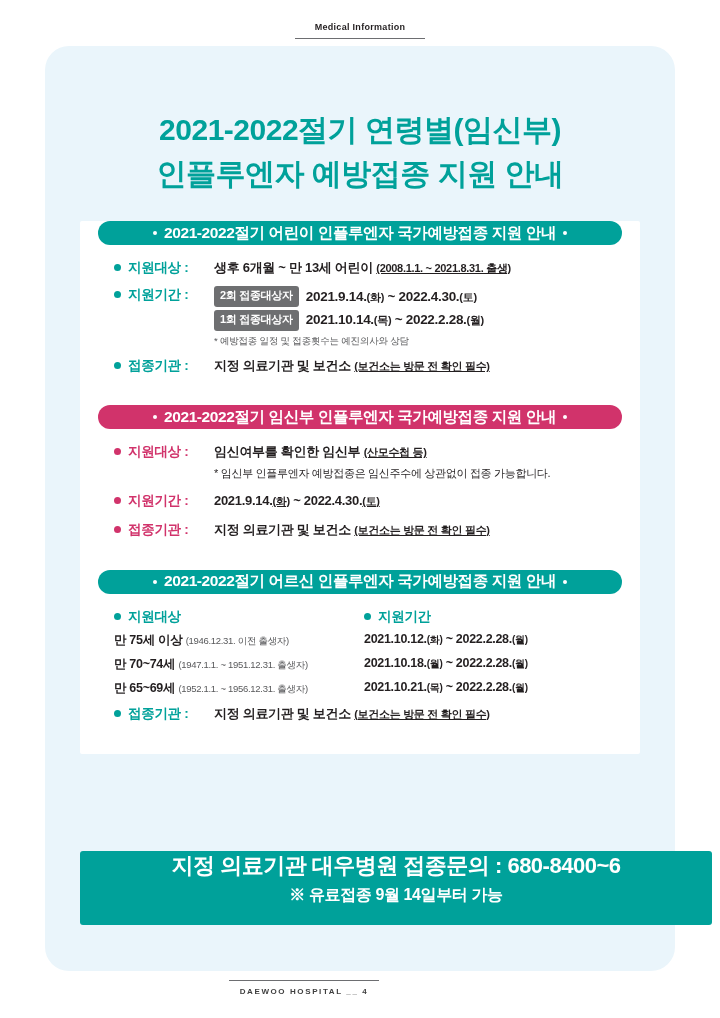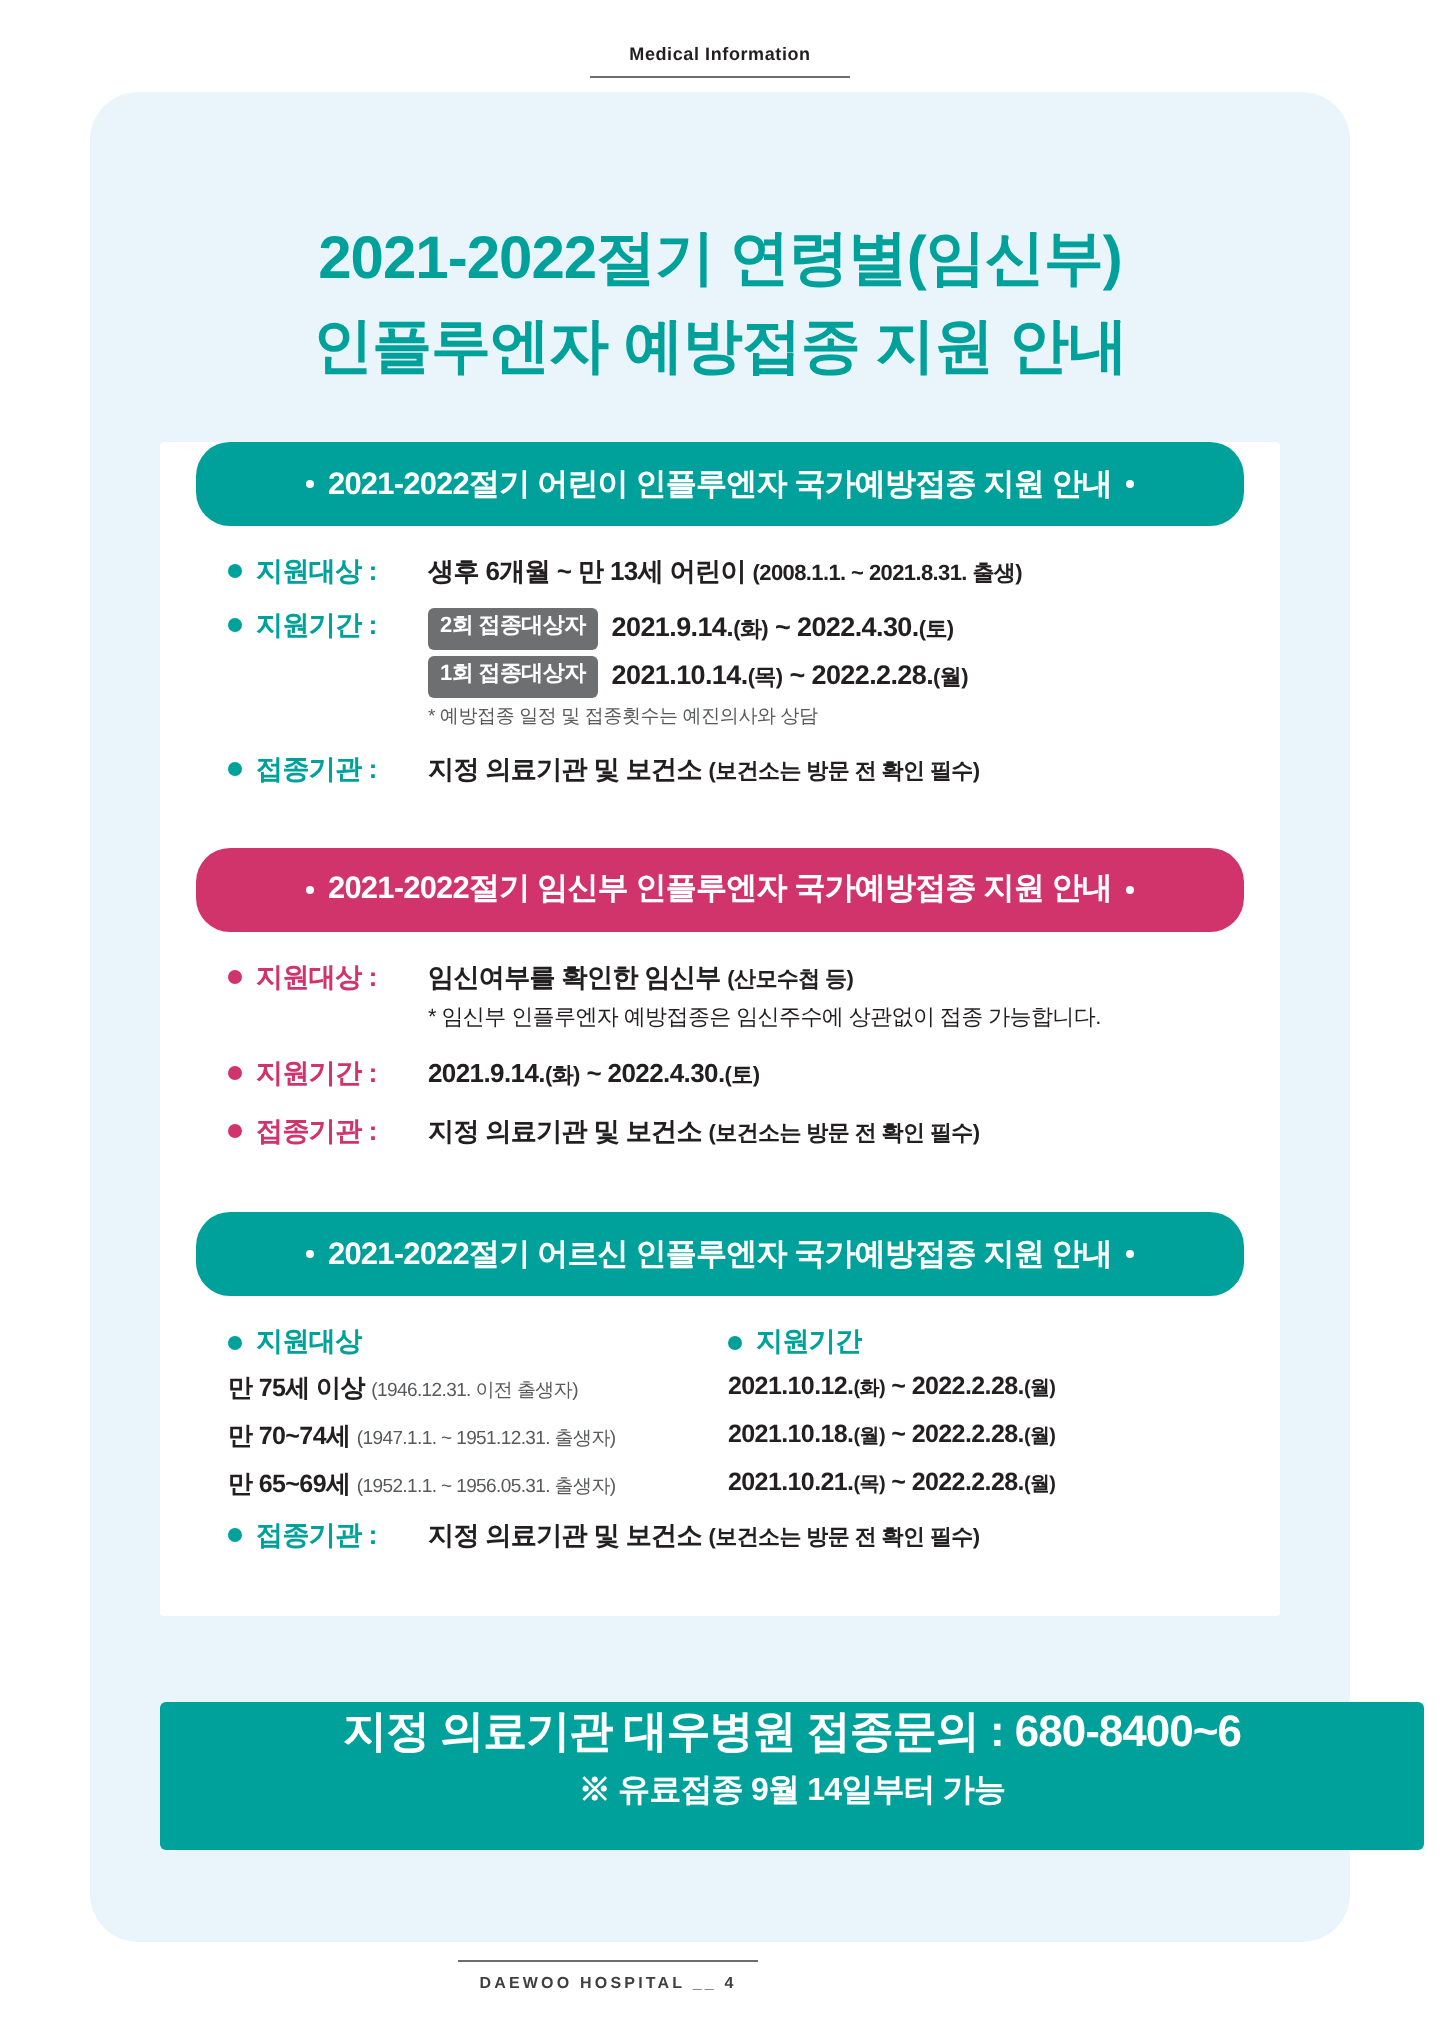--- a/index.html
+++ b/index.html
@@ -87,21 +87,21 @@
     top: 175px;
     width: 560px;
     background: #ffffff;
     padding: 0 0 22px 0;
     border-radius: 2px;
   }
 
   
   .banner {
     margin: 0 18px;
-    height: 42px;
+    height: 24px;
     border-radius: 17px;
     color: #ffffff;
     font-size: 15.5px;
     font-weight: bold;
     display: flex;
     align-items: center;
     justify-content: center;
     letter-spacing: -0.4px;
   }
   .banner.teal { background: #00a19a; }
@@ -152,20 +152,21 @@
   .value {
     font-size: 13px;
     font-weight: bold;
     color: #231f20;
     letter-spacing: -0.3px;
     line-height: 1.45;
   }
   .value .small {
     font-size: 11px;
     font-weight: bold;
+    text-decoration: underline;
   }
   .note {
     font-size: 9.5px;
     color: #58595b;
     font-weight: normal;
     letter-spacing: -0.2px;
     margin-top: 3px;
   }
   .note-pink {
     font-size: 11px;
@@ -383,21 +384,21 @@
           <div class="c1"><span>만 75세 이상</span> <span class="sub">(1946.12.31. 이전 출생자)</span></div>
           <div class="c2"><span>2021.10.12.</span><span class="sm">(화)</span><span> ~ 2022.2.28.</span><span class="sm">(월)</span></div>
         </div>
 
         <div class="elder-row">
           <div class="c1"><span>만 70~74세</span> <span class="sub">(1947.1.1. ~ 1951.12.31. 출생자)</span></div>
           <div class="c2"><span>2021.10.18.</span><span class="sm">(월)</span><span> ~ 2022.2.28.</span><span class="sm">(월)</span></div>
         </div>
 
         <div class="elder-row">
-          <div class="c1"><span>만 65~69세</span> <span class="sub">(1952.1.1. ~ 1956.05.31. 출생자)</span></div>
+          <div class="c1"><span>만 65~69세</span> <span class="sub">(1952.1.1. ~ 1956.12.31. 출생자)</span></div>
           <div class="c2"><span>2021.10.21.</span><span class="sm">(목)</span><span> ~ 2022.2.28.</span><span class="sm">(월)</span></div>
         </div>
 
         <div class="row" style="margin-top:8px;">
           <span class="bullet teal"></span>
           <span class="label teal label-w">접종기관 :</span>
           <span class="value">
             <span>지정 의료기관 및 보건소</span>
             <span class="small">(보건소는 방문 전 확인 필수)</span>
           </span>

